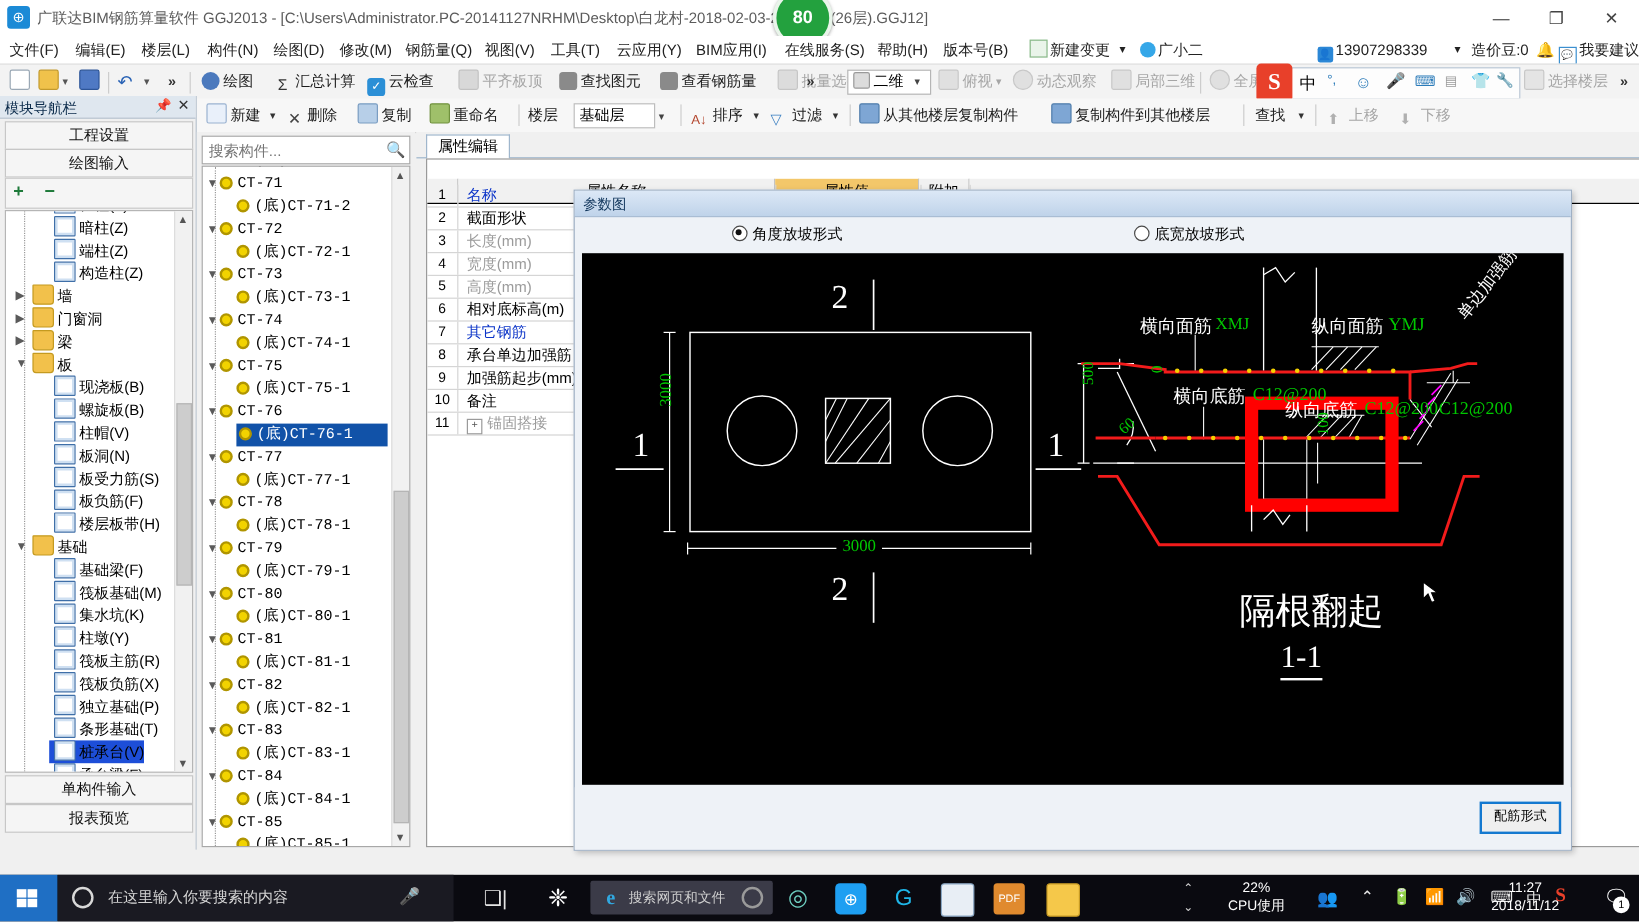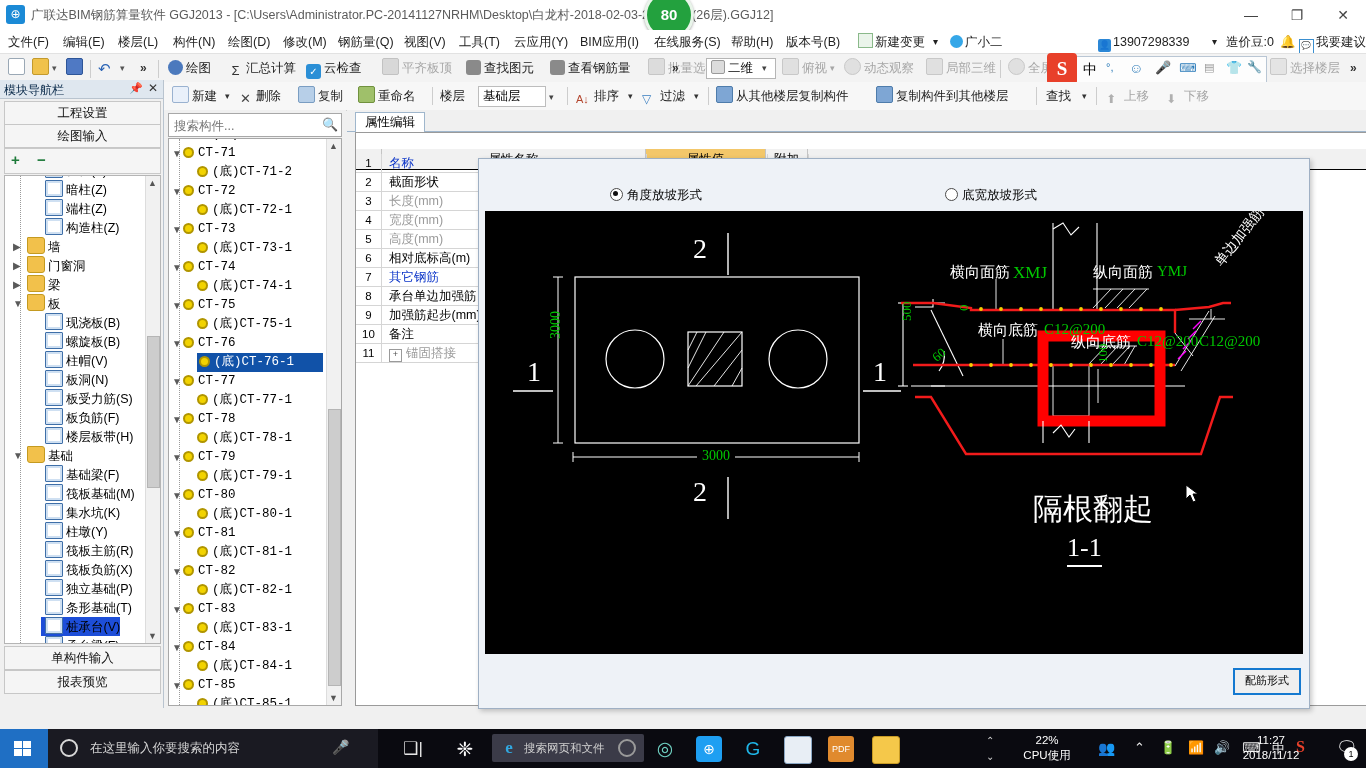--- a/index.html
+++ b/index.html
@@ -474,20 +474,23 @@
             <div class="gnum">11</div>
             <div class="gname gray" style="left: 26px; width: 264px;"><span class="expander">+</span>锚固搭接</div>
             <div style="position: absolute; left: 290px; width: 120px; height: 18px; border-left: 1px solid rgb(213, 213, 213); border-right: 1px solid rgb(213, 213, 213);"></div>
             <div style="position: absolute; left: 411px; width: 41px; height: 18px; border-right: 1px solid rgb(213, 213, 213);"></div>
           </div>
         </div>
     </div>
   </div>
 
   <div class="dialog">
+    <div class="dlg-title">
+      <span>参数图</span>
+    </div>
     <div class="radiorow">
       <div class="radio" style="left:125px;">
         <span class="rdot on"></span><span>角度放坡形式</span>
       </div>
       <div class="radio" style="left:460px;">
         <span class="rdot"></span><span>底宽放坡形式</span>
       </div>
     </div>
 
     <div class="canvas">
@@ -626,21 +629,21 @@
             <circle cx="178" cy="154" r="1.9"></circle>
           <circle cx="198" cy="154" r="1.9"></circle>
             <circle cx="218" cy="154" r="1.9"></circle>
             <circle cx="238" cy="154" r="1.9"></circle>
           <circle cx="258" cy="154" r="1.9"></circle>
             <circle cx="278" cy="154" r="1.9"></circle>
         </g>
       </svg>
 
       <div class="cw" style="left:465px;top:52px;font-size:15px;">横向面筋</div>
-      <div class="cg" style="left:528px;top:52px;font-size:17px;">XMJ</div>
+      <div class="cg" style="left:528px;top:52px;font-size:14px;">XMJ</div>
       <div class="cw" style="left:608px;top:52px;font-size:15px;">纵向面筋</div>
       <div class="cg" style="left:672px;top:52px;font-size:15px;">YMJ</div>
       <div class="cw" style="left:493px;top:110px;font-size:15px;">横向底筋</div>
       <div class="cg" style="left:559px;top:110px;font-size:15px;">C12@200</div>
       <div class="cw" style="left:586px;top:122px;font-size:15px;">纵向底筋</div>
       <div class="cg" style="left:652px;top:122px;font-size:15px;">C12@200</div>
       <div class="cg" style="left:714px;top:122px;font-size:15px;">C12@200</div>
       <div class="cw" style="left:726px;top:48px;font-size:14px;transform:rotate(-52deg);transform-origin:left top;">单边加强筋</div>
       <div class="cg" style="left:414px;top:110px;font-size:13px;transform:rotate(-90deg);transform-origin:left top;">500</div>
       <div class="cg" style="left:471px;top:100px;font-size:13px;transform:rotate(-90deg);transform-origin:left top;">0</div>

